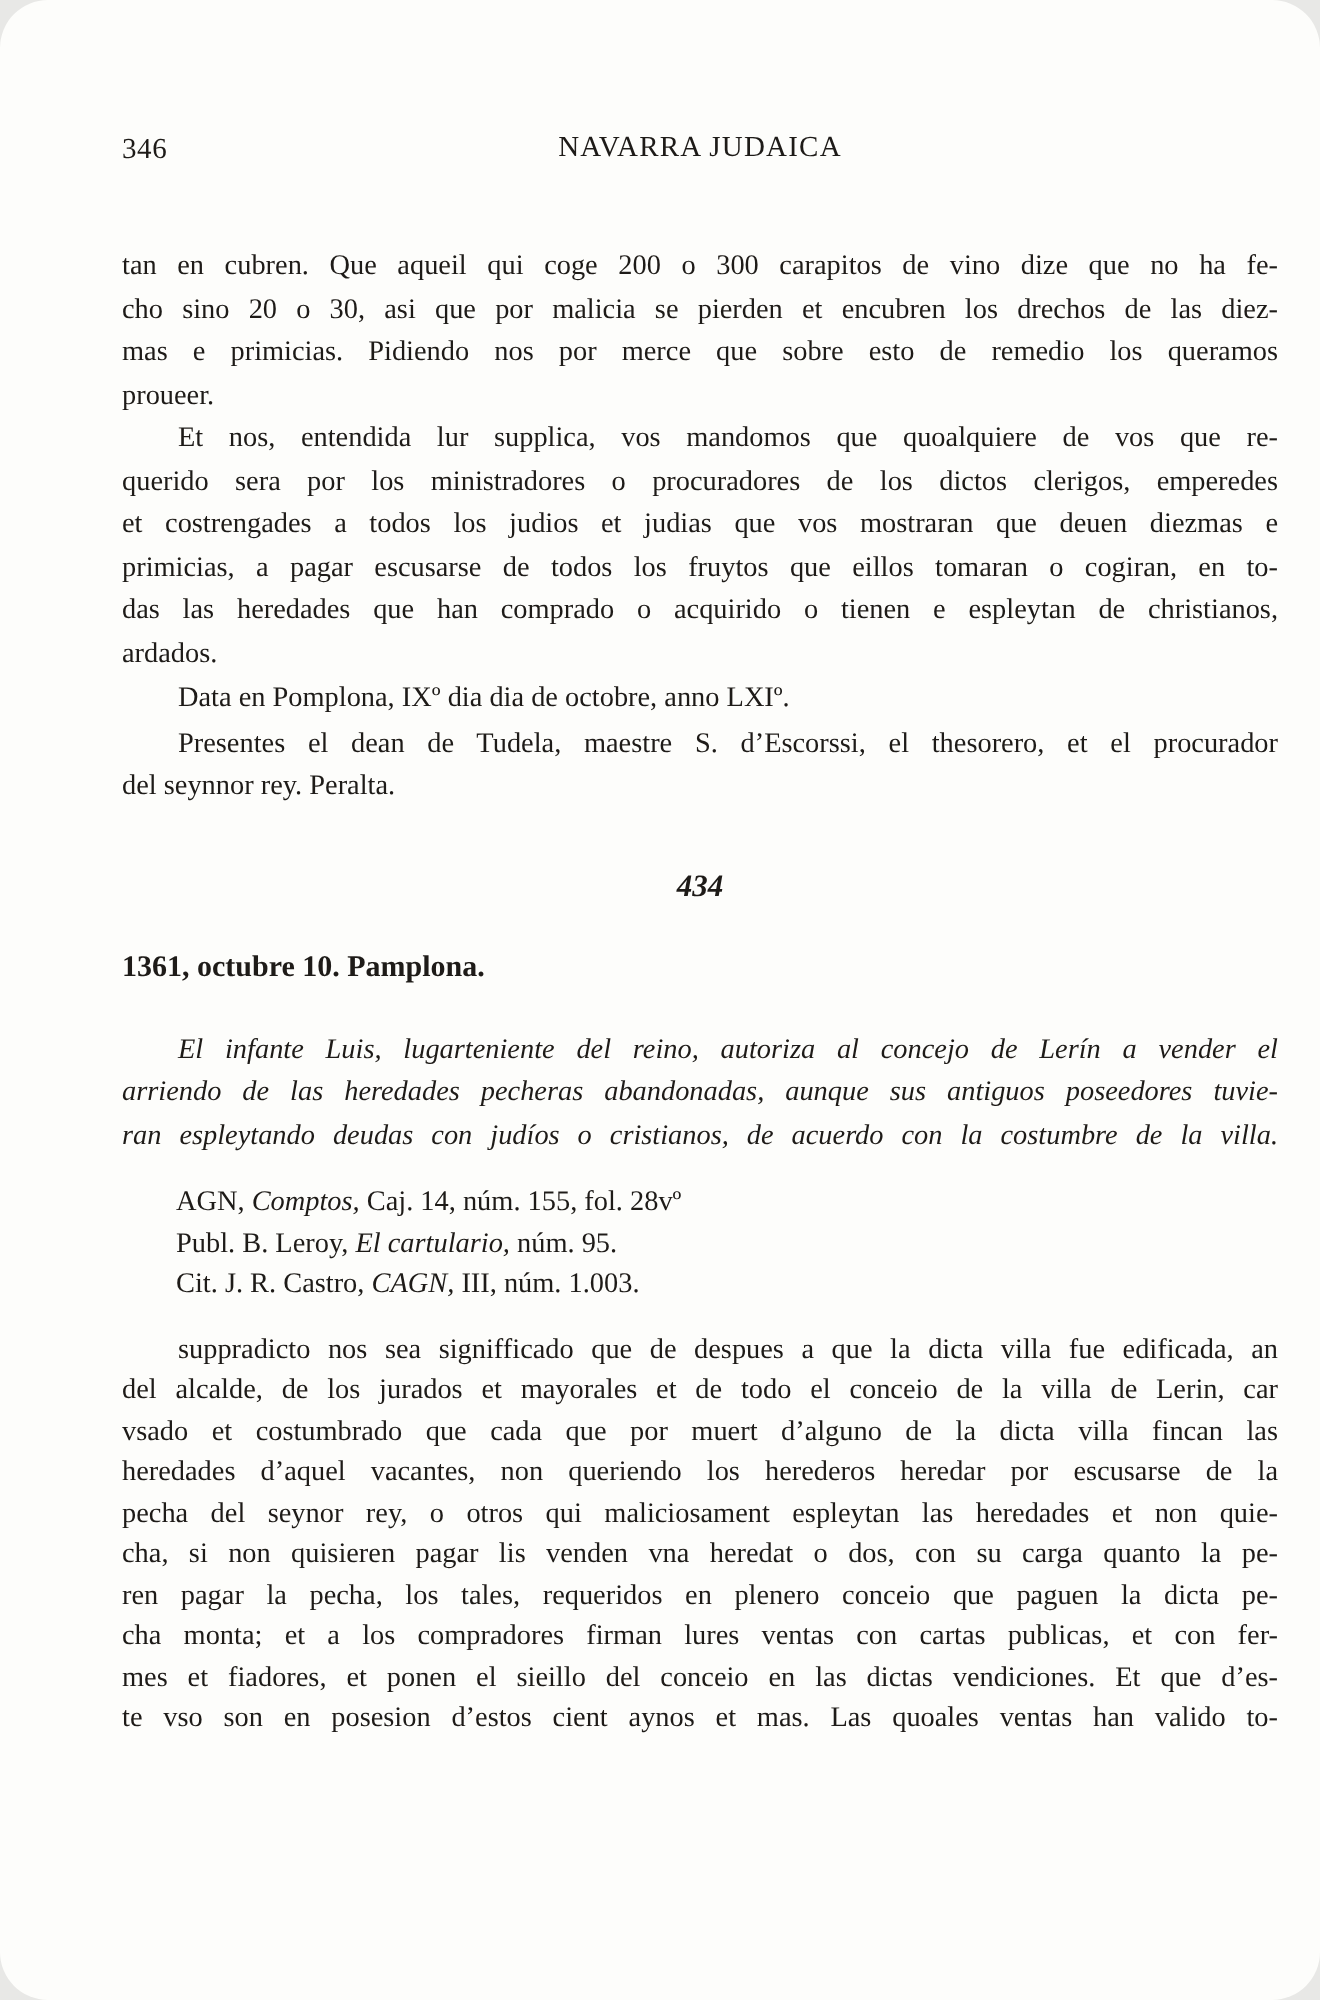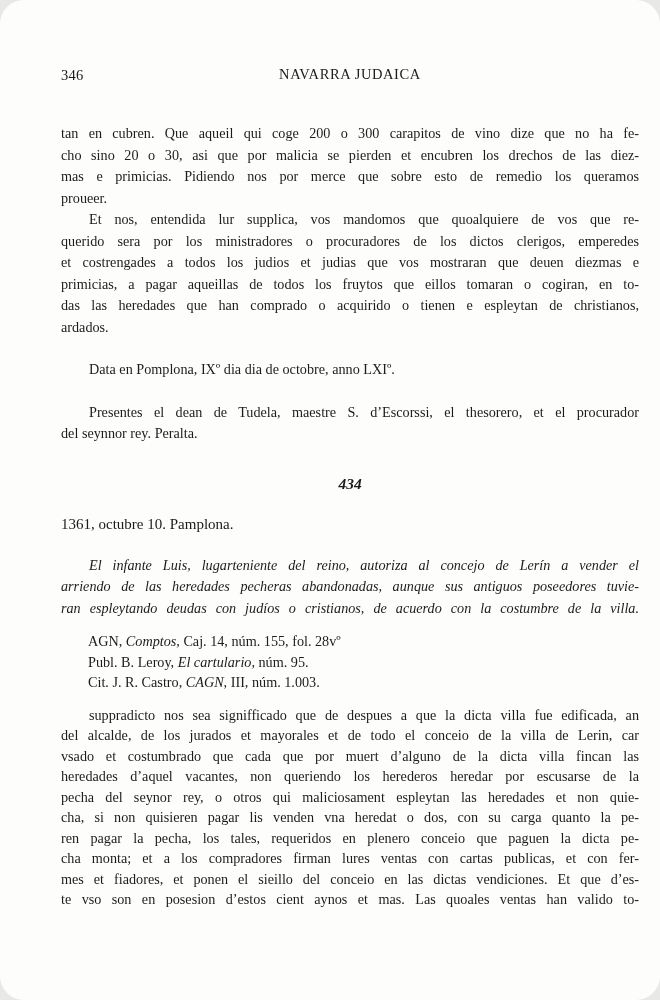--- a/index.html
+++ b/index.html
@@ -54,31 +54,31 @@
   }
   .paragraph.justify-last .line.last {
     text-align-last: justify;
   }
   .paragraph .line:first-child {
     text-indent: 28px;
   }
   .paragraph.no-indent .line:first-child {
     text-indent: 0;
   }
-  .gap-sm { margin-top: 21px; }
+  .gap-sm { margin-top: 1px; }
   .entry-number {
     margin-top: 28px;
     text-align: center;
     font-weight: bold;
     font-style: italic;
     font-size: 15.5px;
   }
   .entry-heading {
     margin-top: 20px;
-    font-weight: normal;
+    font-weight: bold;
     font-size: 15px;
   }
   .summary {
     margin-top: 19px;
     font-style: italic;
   }
   .references {
     margin-top: 12px;
     padding-left: 27px;
     line-height: 20.5px;
@@ -105,21 +105,21 @@
         <div class="line">tan en cubren. Que aqueil qui coge 200 o 300 carapitos de vino dize que no ha fe-</div>
         <div class="line">cho sino 20 o 30, asi que por malicia se pierden et encubren los drechos de las diez-</div>
         <div class="line">mas e primicias. Pidiendo nos por merce que sobre esto de remedio los queramos</div>
         <div class="line last">proueer.</div>
       </div>
 
     <div class="paragraph">
         <div class="line">Et nos, entendida lur supplica, vos mandomos que quoalquiere de vos que re-</div>
         <div class="line">querido sera por los ministradores o procuradores de los dictos clerigos, emperedes</div>
         <div class="line">et costrengades a todos los judios et judias que vos mostraran que deuen diezmas e</div>
-        <div class="line">primicias, a pagar aqueillas de todos los fruytos que eillos tomaran o cogiran, en to-</div>
+        <div class="line">primicias, a pagar escusarse de todos los fruytos que eillos tomaran o cogiran, en to-</div>
         <div class="line">das las heredades que han comprado o acquirido o tienen e espleytan de christianos,</div>
         <div class="line last">ardados.</div>
       </div>
 
     <div class="paragraph gap-sm">
         <div class="line last">Data en Pomplona, IXº dia dia de octobre, anno LXIº.</div>
       </div>
 
     <div class="paragraph gap-sm">
         <div class="line">Presentes el dean de Tudela, maestre S. d’Escorssi, el thesorero, et el procurador</div>

